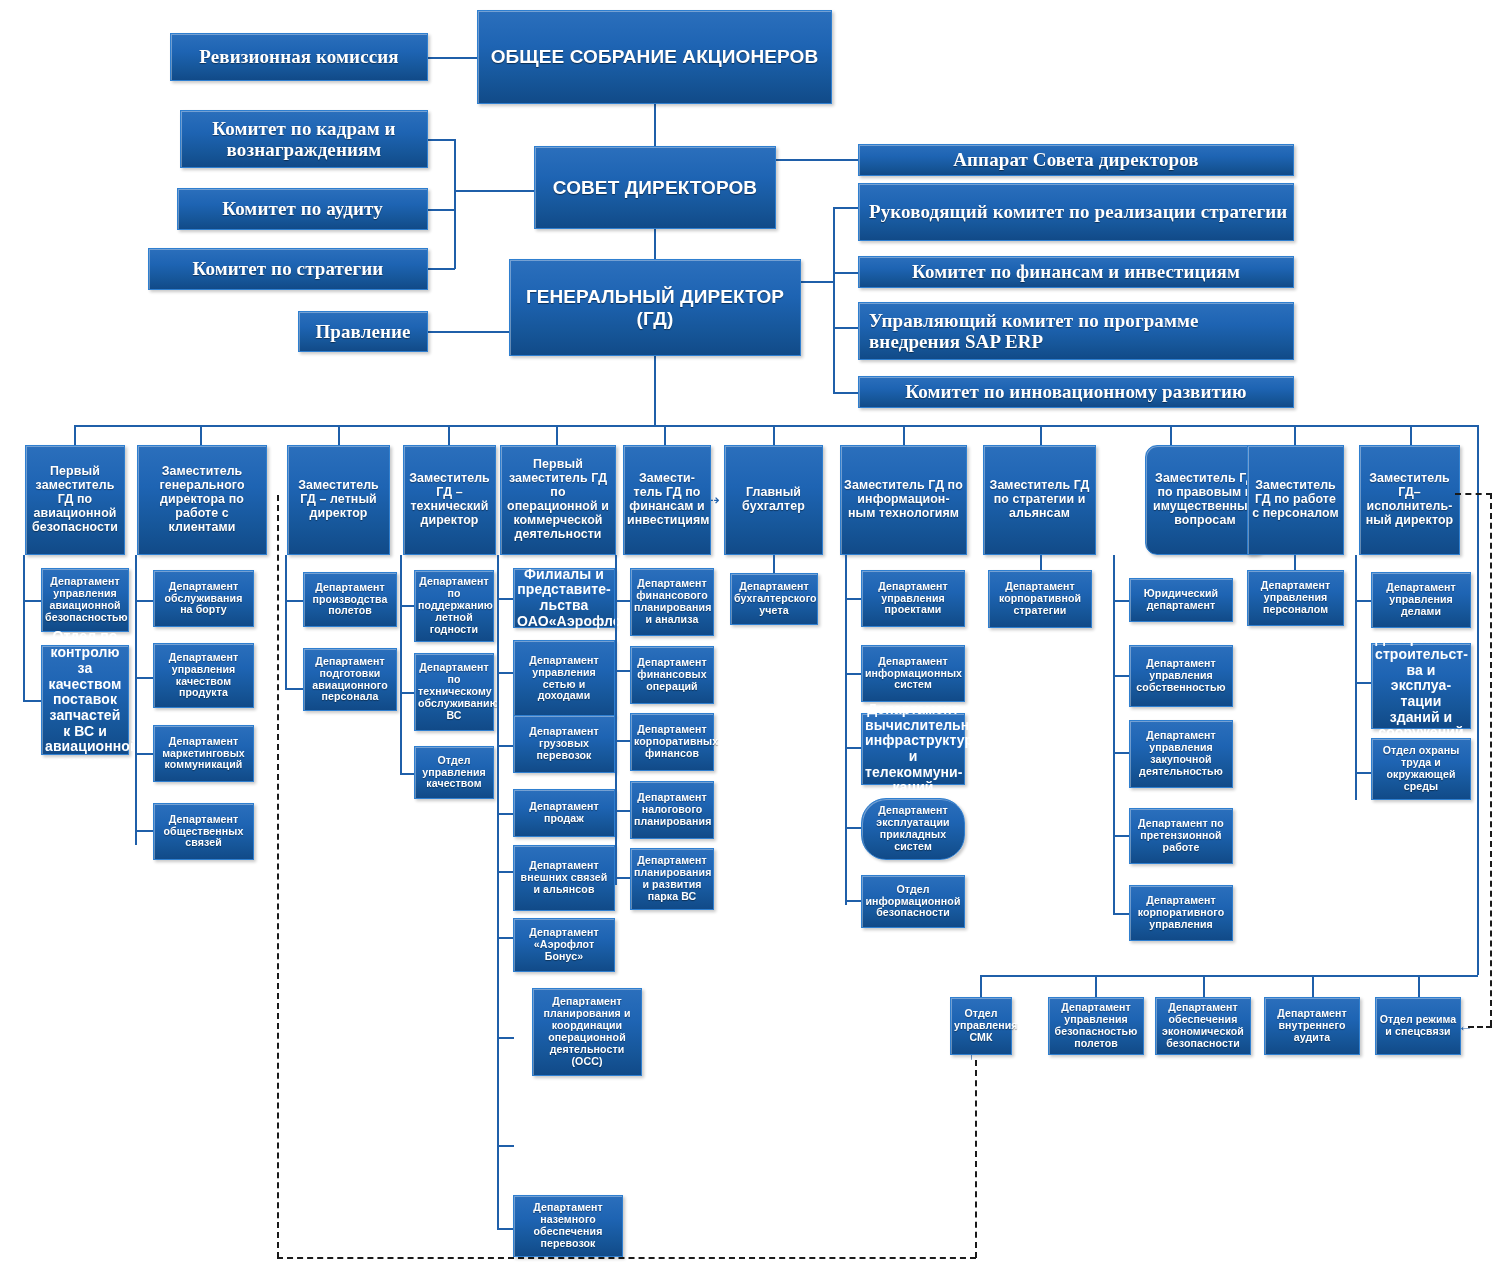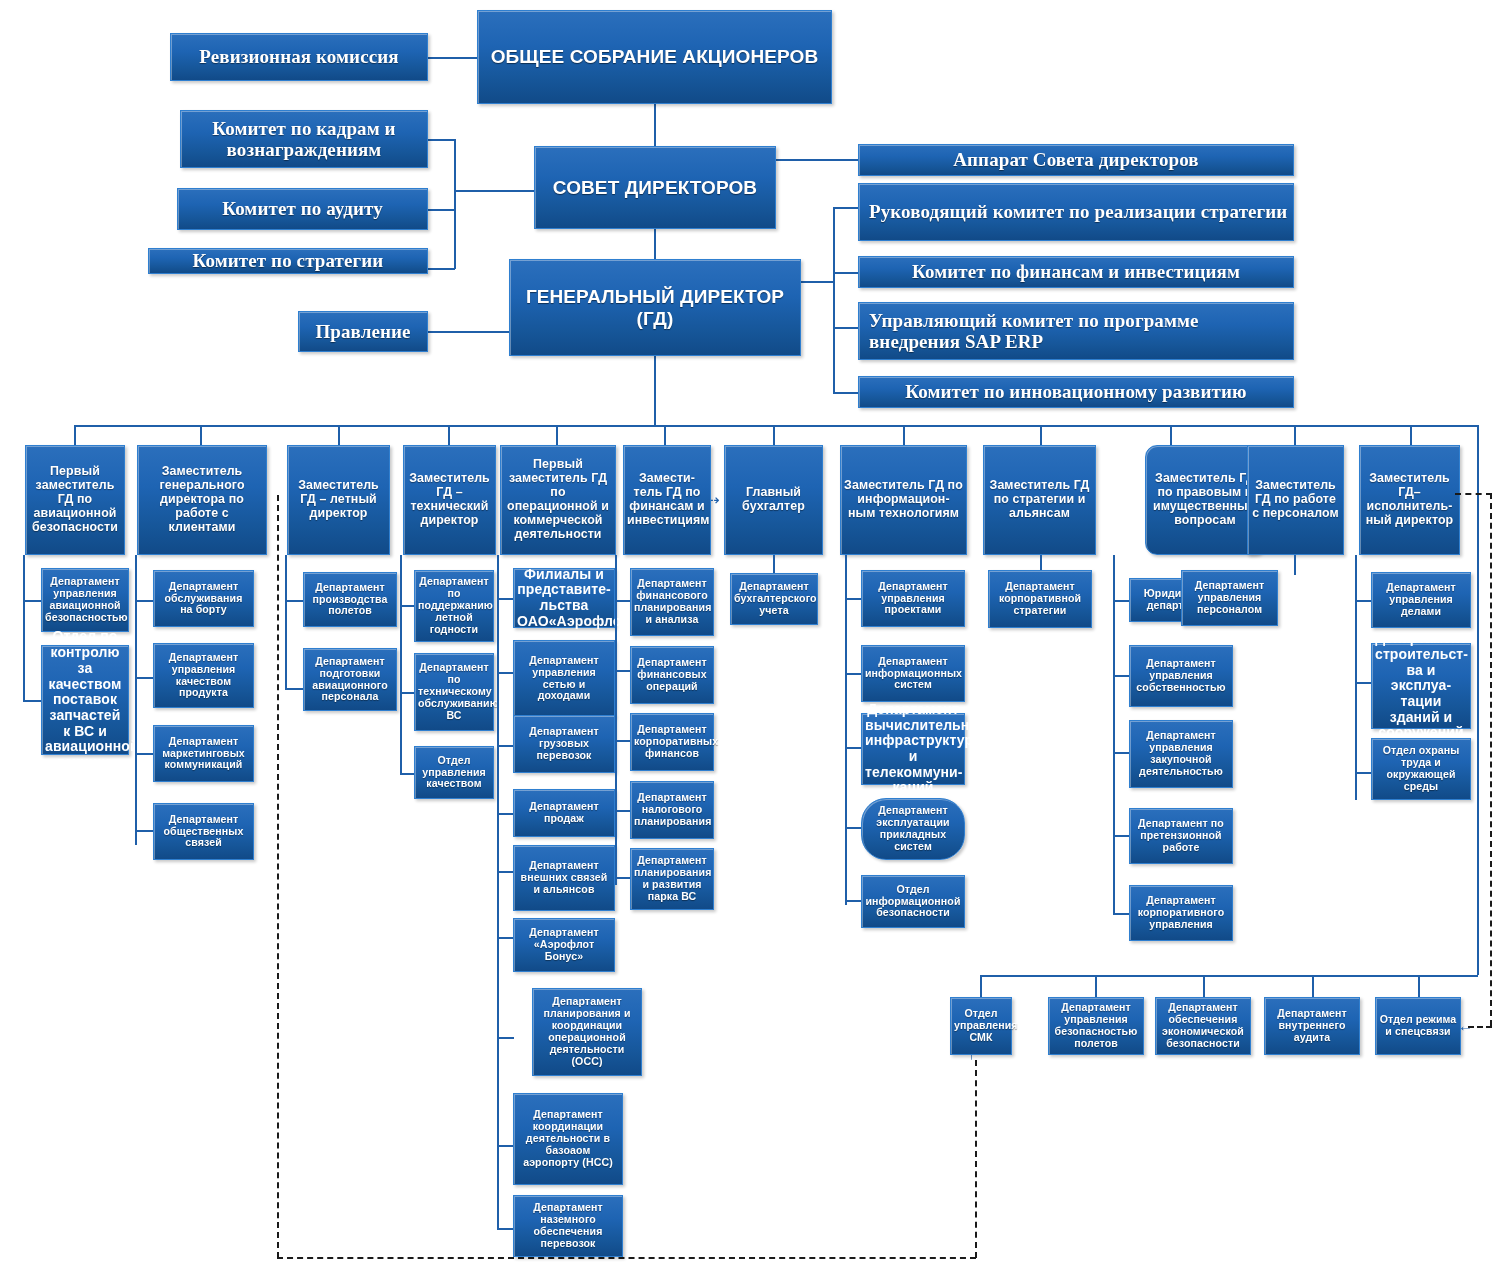--- a/index.html
+++ b/index.html
@@ -116,21 +116,21 @@
 
   <div class="box toplvl" style="left:170px;top:33px;width:258px;height:48px;">
     <span>Ревизионная комиссия</span>
   </div>
   <div class="box toplvl" style="left:180px;top:110px;width:248px;height:58px;">
     <span>Комитет по кадрам и вознаграждениям</span>
   </div>
   <div class="box toplvl" style="left:177px;top:188px;width:251px;height:42px;">
     <span>Комитет по аудиту</span>
   </div>
-  <div class="box toplvl" style="left:148px;top:248px;width:280px;height:26px;">
+  <div class="box toplvl" style="left:148px;top:248px;width:280px;height:42px;">
     <span>Комитет по стратегии</span>
   </div>
   <div class="box toplvl" style="left:298px;top:311px;width:130px;height:41px;">
     <span>Правление</span>
   </div>
 
   <div class="box toplvl" style="left:858px;top:144px;width:436px;height:32px;">
     <span>Аппарат Совета директоров</span>
   </div>
   <div class="box toplvl" style="left:858px;top:183px;width:436px;height:58px;padding-left:10px;text-align:left;">
@@ -268,23 +268,20 @@
   </div>
   <div class="box dept" style="left:513px;top:845px;width:102px;height:66px;">
     <span>Департамент внешних связей и альянсов</span>
   </div>
   <div class="box dept" style="left:513px;top:918px;width:102px;height:54px;">
     <span>Департамент «Аэрофлот Бонус»</span>
   </div>
   <div class="box dept" style="left:532px;top:988px;width:110px;height:88px;justify-content:flex-end;">
     <span>Департамент планирования и координации операционной деятельности (ОСС)</span>
   </div>
-  <div class="box dept" style="left:513px;top:1093px;width:110px;height:92px;">
-    <span>Департамент координации деятельности в базоаом аэропорту (НСС)</span>
-  </div>
   <div class="box dept" style="left:513px;top:1195px;width:110px;height:62px;">
     <span>Департамент наземного обеспечения перевозок</span>
   </div>
 
   <div class="ln lnv" style="left:615px;top:555px;height:330px;"></div>
   <div class="ln lnh" style="left:615px;top:600px;width:16px;"></div>
   <div class="ln lnh" style="left:615px;top:670px;width:16px;"></div>
   <div class="ln lnh" style="left:615px;top:740px;width:16px;"></div>
   <div class="ln lnh" style="left:615px;top:810px;width:16px;"></div>
   <div class="ln lnh" style="left:615px;top:877px;width:16px;"></div>
@@ -352,21 +349,21 @@
     <span>Департамент управления закупочной деятельностью</span>
   </div>
   <div class="box dept" style="left:1129px;top:808px;width:104px;height:56px;">
     <span>Департамент по претензионной работе</span>
   </div>
   <div class="box dept" style="left:1129px;top:885px;width:104px;height:56px;">
     <span>Департамент корпоративного управления</span>
   </div>
 
   <div class="ln lnv" style="left:1294px;top:555px;height:20px;"></div>
-  <div class="box dept" style="left:1181px;top:570px;width:97px;height:56px;text-align:center;">
+  <div class="box dept" style="left:1247px;top:570px;width:97px;height:56px;text-align:center;">
     <span>Департамент управления персоналом</span>
   </div>
 
   <div class="ln lnv" style="left:1355px;top:555px;height:245px;"></div>
   <div class="ln lnh" style="left:1355px;top:600px;width:17px;"></div>
   <div class="ln lnh" style="left:1355px;top:682px;width:17px;"></div>
   <div class="ln lnh" style="left:1355px;top:772px;width:17px;"></div>
   <div class="box dept" style="left:1371px;top:572px;width:100px;height:56px;">
     <span>Департамент управления делами</span>
   </div>

